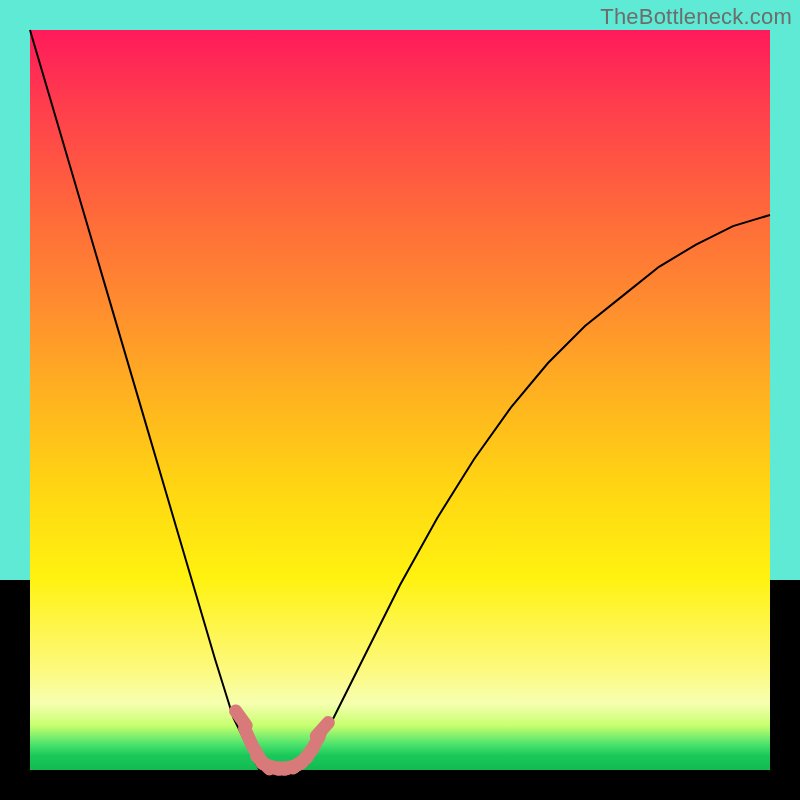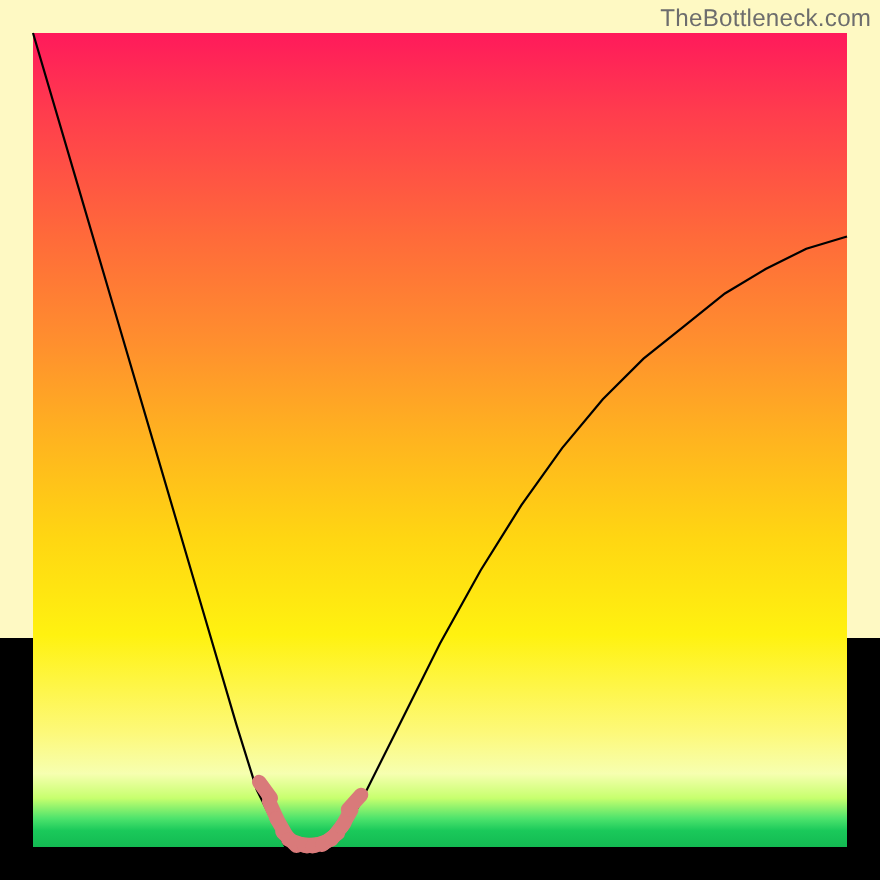--- a/index.html
+++ b/index.html
@@ -10,21 +10,21 @@
     background: #000;
     overflow: hidden;
     font-family: Arial, Helvetica, sans-serif;
   }
   .frame {
     position: absolute;
     left: 0;
     top: 0;
     width: 800px;
     height: 580px;
-    background: #fef9c3;
+    background: #5eead4;
   }
   .plot {
     position: absolute;
     left: 30px;
     top: 30px;
     width: 740px;
     height: 740px;
     
     background: linear-gradient(
       to bottom,

